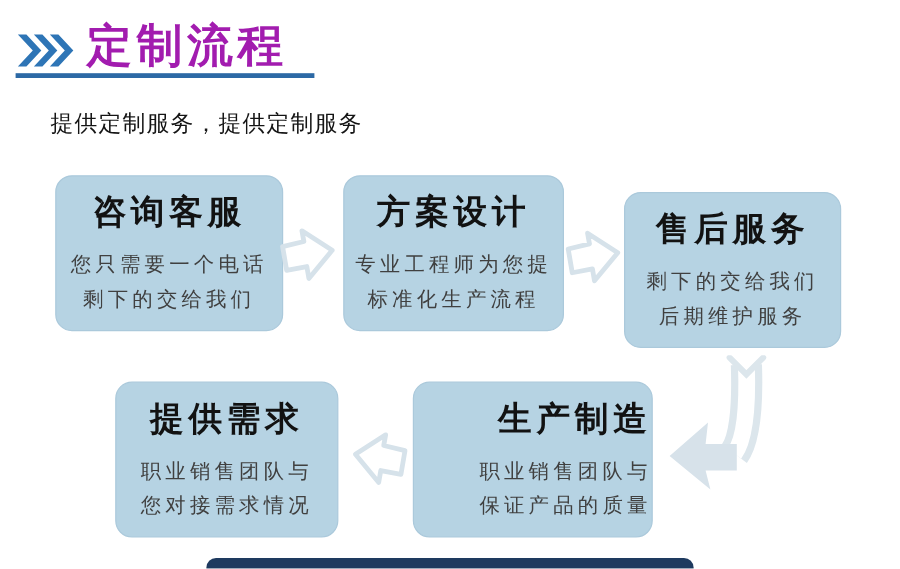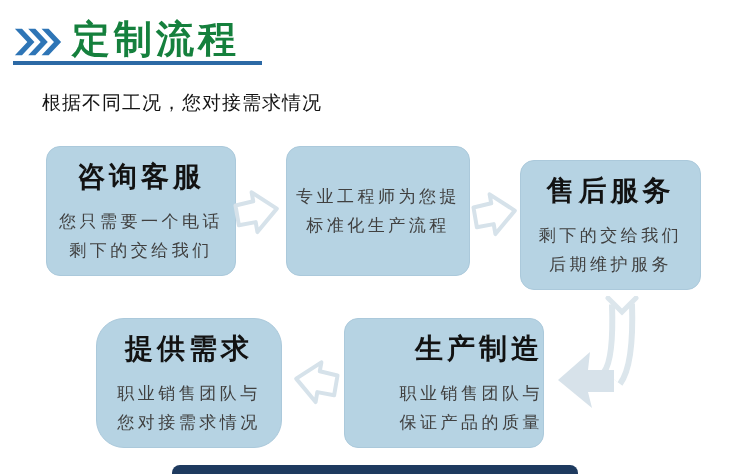--- a/index.html
+++ b/index.html
@@ -4,21 +4,21 @@
 <style>
   html,body{margin:0;padding:0;background:#fff;}
   .canvas{
     position:relative;width:750px;height:474px;background:#ffffff;
     font-family:"Liberation Sans",sans-serif;overflow:hidden;
   }
   
   .chevrons{position:absolute;left:14px;top:26px;width:48px;height:32px;}
   .title{
     position:absolute;left:72px;top:16px;height:46px;line-height:46px;
-    font-size:38px;font-weight:700;letter-spacing:4px;color:#15803d;
+    font-size:38px;font-weight:700;letter-spacing:4px;color:#a21caf;
   }
   .underline{position:absolute;left:13px;top:61px;width:249px;height:4px;background:#2c69a5;}
   .subtitle{
     position:absolute;left:42px;top:90px;font-size:19px;color:#141414;letter-spacing:1px;
   }
   
   .step{
     position:absolute;background:#b6d3e3;border:1px solid #abc9db;border-radius:14px;
     display:flex;flex-direction:column;align-items:center;justify-content:center;
     box-sizing:border-box;
@@ -27,21 +27,21 @@
     font-size:28px;font-weight:700;letter-spacing:4px;color:#121212;margin-bottom:11px;
     font-family:"Liberation Sans",sans-serif;
   }
   .step-line{
     font-size:17px;color:#404040;letter-spacing:3.5px;line-height:29px;
     font-family:"DejaVu Serif",serif;white-space:nowrap;
   }
   .s1{left:46px;top:146px;width:190px;height:130px;}
   .s2{left:286px;top:146px;width:184px;height:130px;}
   .s3{left:520px;top:160px;width:181px;height:130px;}
-  .s4{left:96px;top:318px;width:186px;height:130px;border-radius:28px;}
+  .s4{left:96px;top:318px;width:186px;height:130px;}
   .s5{left:344px;top:318px;width:200px;height:130px;align-items:flex-end;}
   
   .arrow{position:absolute;width:52px;height:46px;}
   .a1{left:231px;top:189px;}
   .a2{left:469px;top:191px;}
   .a3{left:290px;top:359px;transform:scaleX(-1);}
   .curve-arrow{position:absolute;left:556px;top:296px;width:90px;height:122px;}
   
   .footer-bar{
     position:absolute;left:172px;top:465px;width:406px;height:9px;
@@ -55,29 +55,30 @@
 
   <svg class="chevrons" viewBox="0 0 54 32" aria-hidden="true">
     <g fill="#2e75b6">
       <path d="M1 1 L15 16 L1 31 L9 31 L23 16 L9 1 Z"></path>
       <path d="M16 1 L30 16 L16 31 L24 31 L38 16 L24 1 Z"></path>
       <path d="M31 1 L45 16 L31 31 L39 31 L53 16 L39 1 Z"></path>
     </g>
   </svg>
   <div class="title">定制流程</div>
   <div class="underline"></div>
-  <div class="subtitle">根据不同工况，您对接需求情况</div>
+  <div class="subtitle">提供定制服务，提供定制服务</div>
 
   <div class="step s1">
     <div class="step-title">咨询客服</div>
     <div class="step-line">您只需要一个电话</div>
     <div class="step-line">剩下的交给我们</div>
   </div>
 
   <div class="step s2">
+    <div class="step-title">方案设计</div>
     <div class="step-line">专业工程师为您提</div>
     <div class="step-line">标准化生产流程</div>
   </div>
 
   <div class="step s3">
     <div class="step-title">售后服务</div>
     <div class="step-line">剩下的交给我们</div>
     <div class="step-line">后期维护服务</div>
   </div>
 

